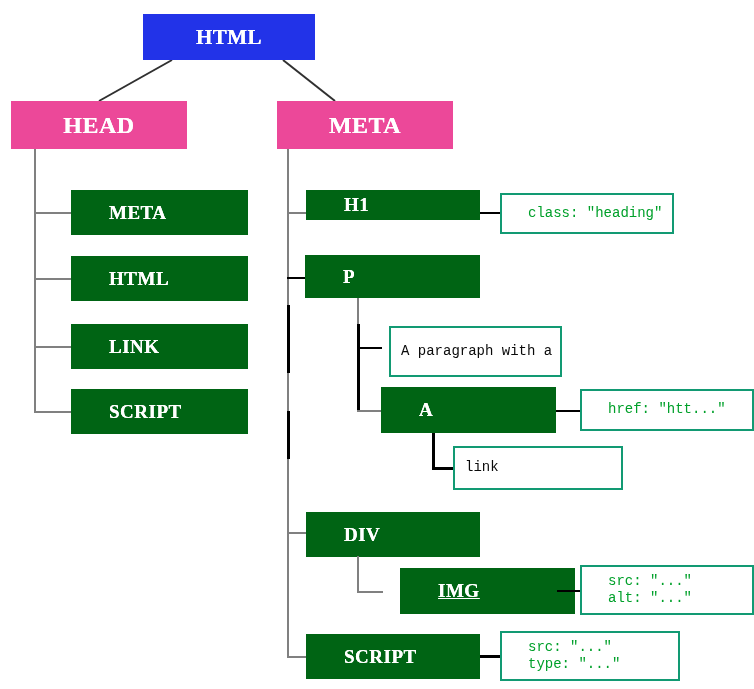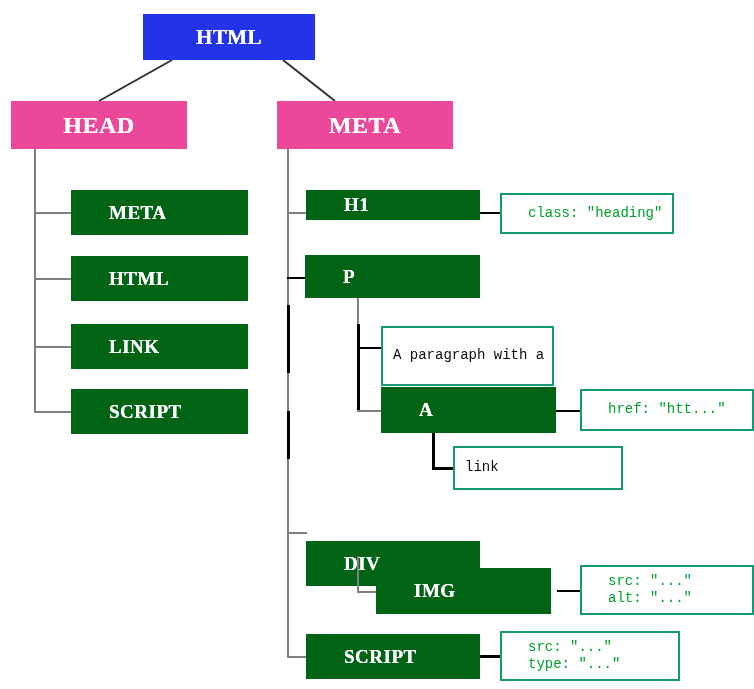--- a/index.html
+++ b/index.html
@@ -130,41 +130,41 @@
     <span>class: "heading"</span>
   </div>
 
   <div class="node element" style="left:305px; top:255px; width:175px; height:43px;">P</div>
 
   <div class="line v gray" style="left:357px; top:298px; width:2px; height:26px;"></div>
   <div class="line v black" style="left:357px; top:324px; width:3px; height:88px;"></div>
   <div class="line h black" style="left:357px; top:347px; width:25px; height:2px;"></div>
   <div class="line h gray" style="left:357px; top:410px; width:25px;"></div>
 
-  <div class="leaf text" style="left:381px; top:326px; width:173px; height:60px;">
+  <div class="leaf text" style="left:389px; top:326px; width:173px; height:51px;">
     <span>A paragraph with a</span>
   </div>
 
   <div class="node element" style="left:381px; top:387px; width:175px; height:46px;">A</div>
   <div class="line h black" style="left:556px; top:410px; width:25px; height:2px;"></div>
   <div class="leaf attr" style="left:580px; top:389px; width:174px; height:42px;">
     <span>href: "htt..."</span>
   </div>
 
   <div class="line v black" style="left:432px; top:433px; width:3px; height:36px;"></div>
   <div class="line h black" style="left:432px; top:467px; width:23px; height:3px;"></div>
   <div class="leaf text" style="left:453px; top:446px; width:170px; height:44px;">
     <span>link</span>
   </div>
 
-  <div class="node element" style="left:306px; top:541px; width:174px; height:45px;">DIV</div>
+  <div class="node element" style="left:306px; top:512px; width:174px; height:45px;">DIV</div>
 
   <div class="line v gray" style="left:357px; top:556px; width:2px; height:36px;"></div>
   <div class="line h gray" style="left:357px; top:591px; width:26px;"></div>
-  <div class="node element" style="left:376px; top:568px; width:175px; height:46px;">IMG</div>
+  <div class="node element" style="left:400px; top:568px; width:175px; height:46px;text-decoration:underline;">IMG</div>
   <div class="line h black" style="left:557px; top:590px; width:24px; height:2px;"></div>
   <div class="leaf attr" style="left:580px; top:565px; width:174px; height:50px;">
     <span>src: "..."</span>
     <span>alt: "..."</span>
   </div>
 
   <div class="node element" style="left:306px; top:634px; width:174px; height:45px;">SCRIPT</div>
   <div class="line h black" style="left:480px; top:655px; width:22px; height:3px;"></div>
   <div class="leaf attr" style="left:500px; top:631px; width:180px; height:50px;">
     <span>src: "..."</span>

